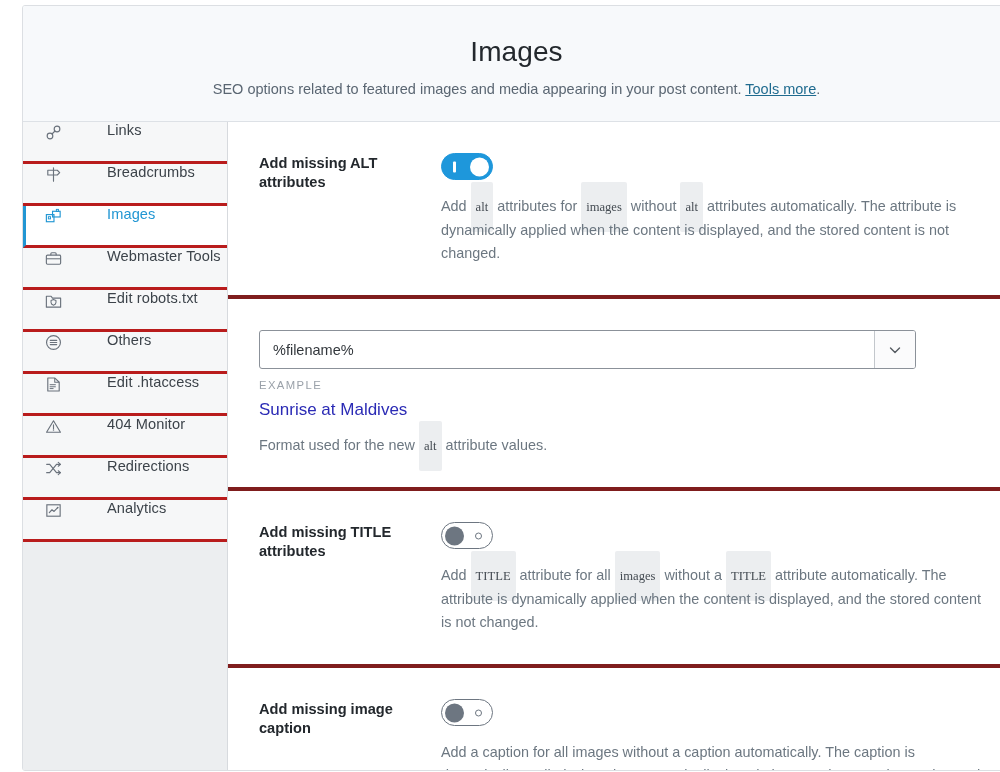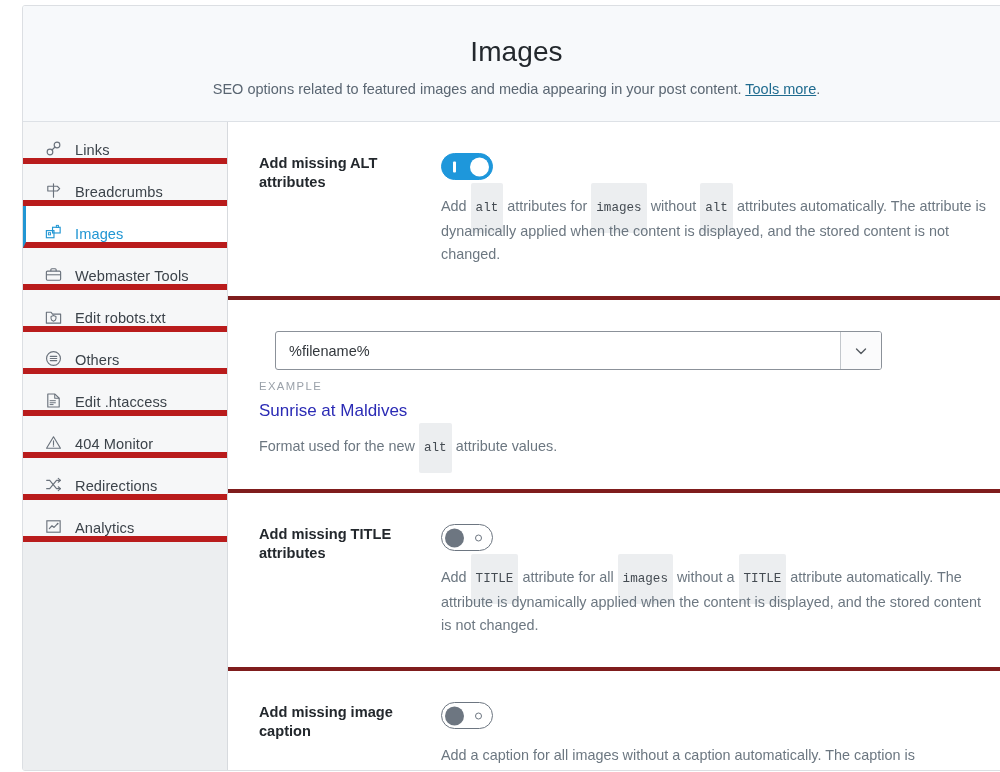--- a/index.html
+++ b/index.html
@@ -60,27 +60,28 @@
   
   .sidebar {
     width: 205px;
     min-width: 205px;
     background: #eceef0;
     border-right: 1px solid #d7dade;
     padding-top: 0;
   }
   .nav-item {
     display: flex;
-    align-items: flex-end;
+    align-items: flex-start;
     height: 42px;
     padding-left: 20px;
-    border-bottom: 6px solid #b91c1c;
+    border-bottom: 3px solid #b91c1c;
     background: #f6f7f8;
     cursor: pointer;
     position: relative;
+    gap: 32px;
   }
   .nav-item .nav-icon {
     width: 20px; height: 20px;
     margin-right: 12px;
     display: flex;
     align-items: center;
     justify-content: center;
     flex-shrink: 0;
     color: #6a727c;
   }
@@ -173,38 +174,37 @@
   }
   
   .help {
     margin-top: 15px;
     font-size: 14.4px;
     color: #6c7781;
     line-height: 23px;
     max-width: 545px;
   }
   code, .code {
-    font-family: Liberation Mono, monospace;
+    font-family: Liberation Serif, serif;
     font-size: 12.6px;
     background: #eceef0;
     color: #444b52;
     padding: 18px 5px;
     border-radius: 2px;
   }
   
   .select-wrap {
     display: flex;
-    width: 607px;
+    width: 657px;
     height: 39px;
     border: 1px solid #8b9199;
     border-radius: 3px;
     background: #ffffff;
     overflow: hidden;
     cursor: pointer;
-    margin-left: 16px;
   }
   .select-value {
     flex: 1;
     display: flex;
     align-items: center;
     padding-left: 13px;
     font-size: 14.5px;
     color: #32373c;
   }
   .select-arrow {

